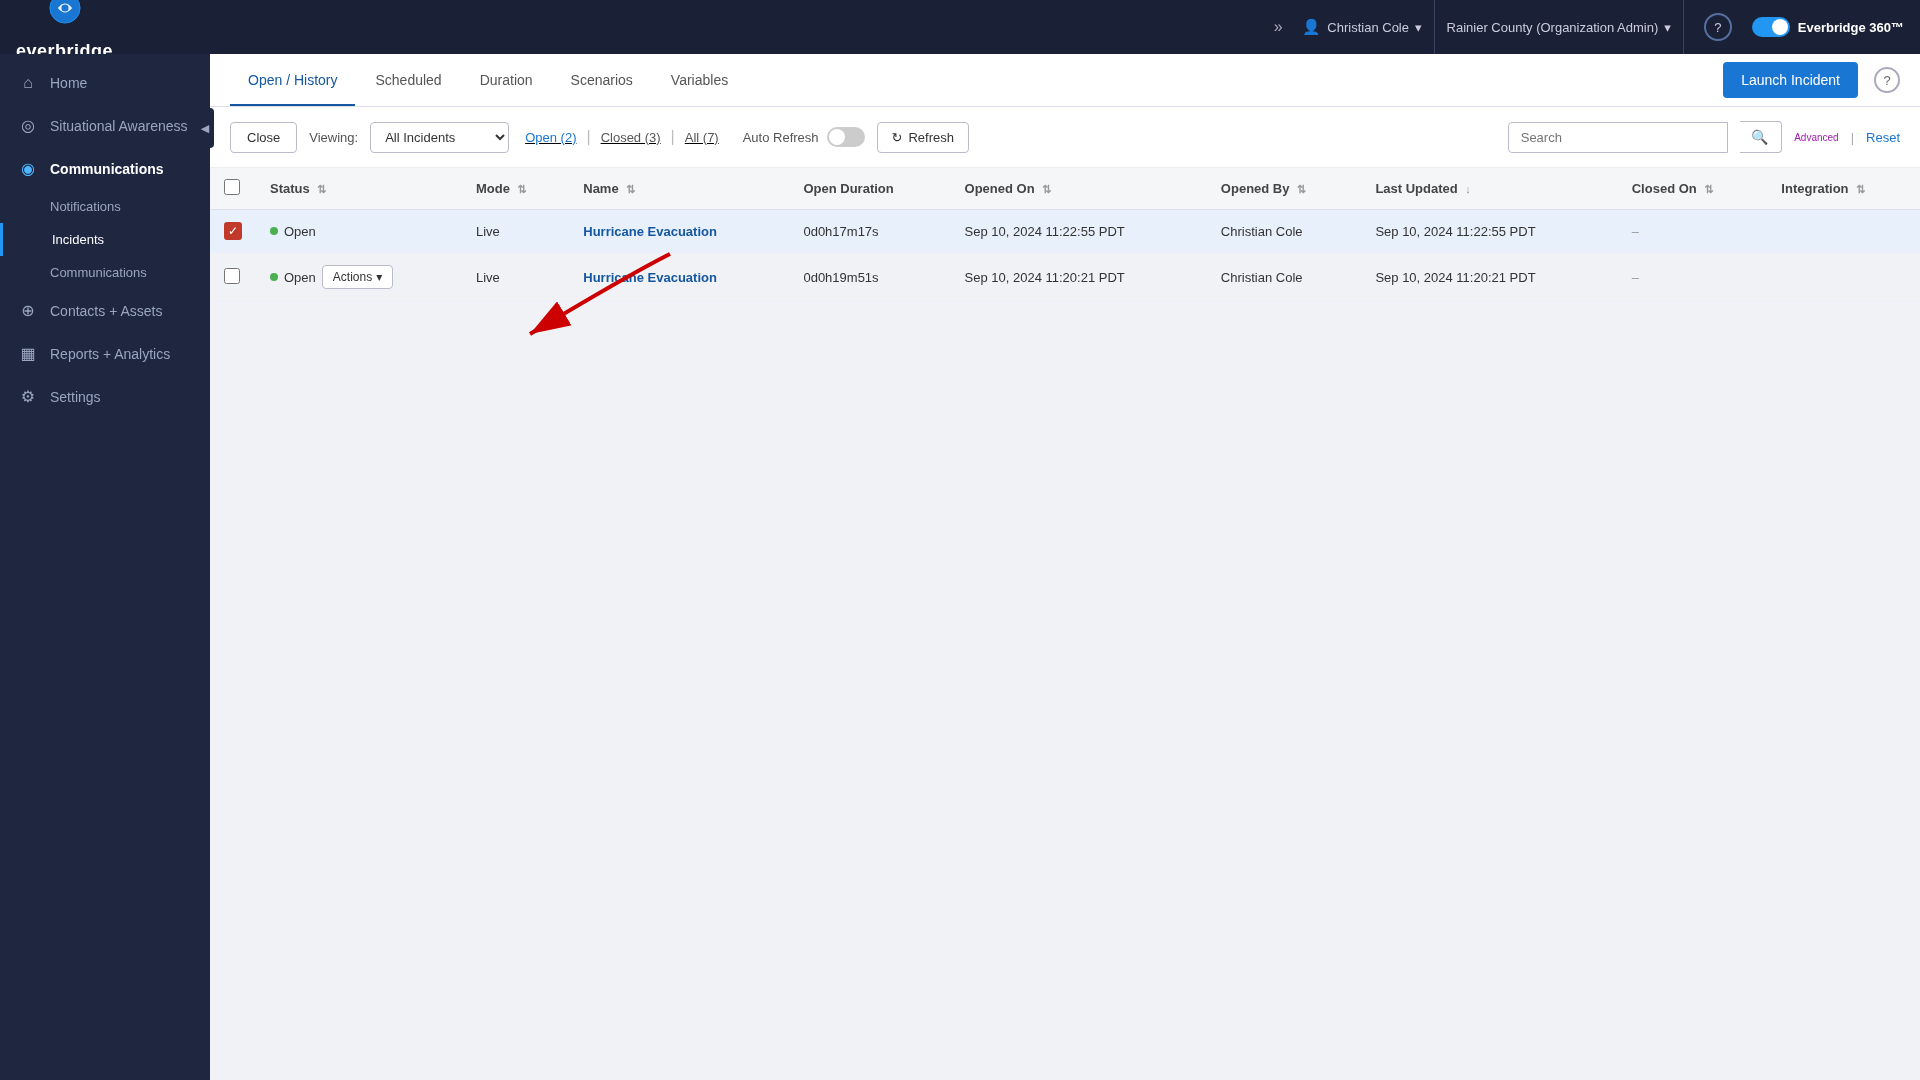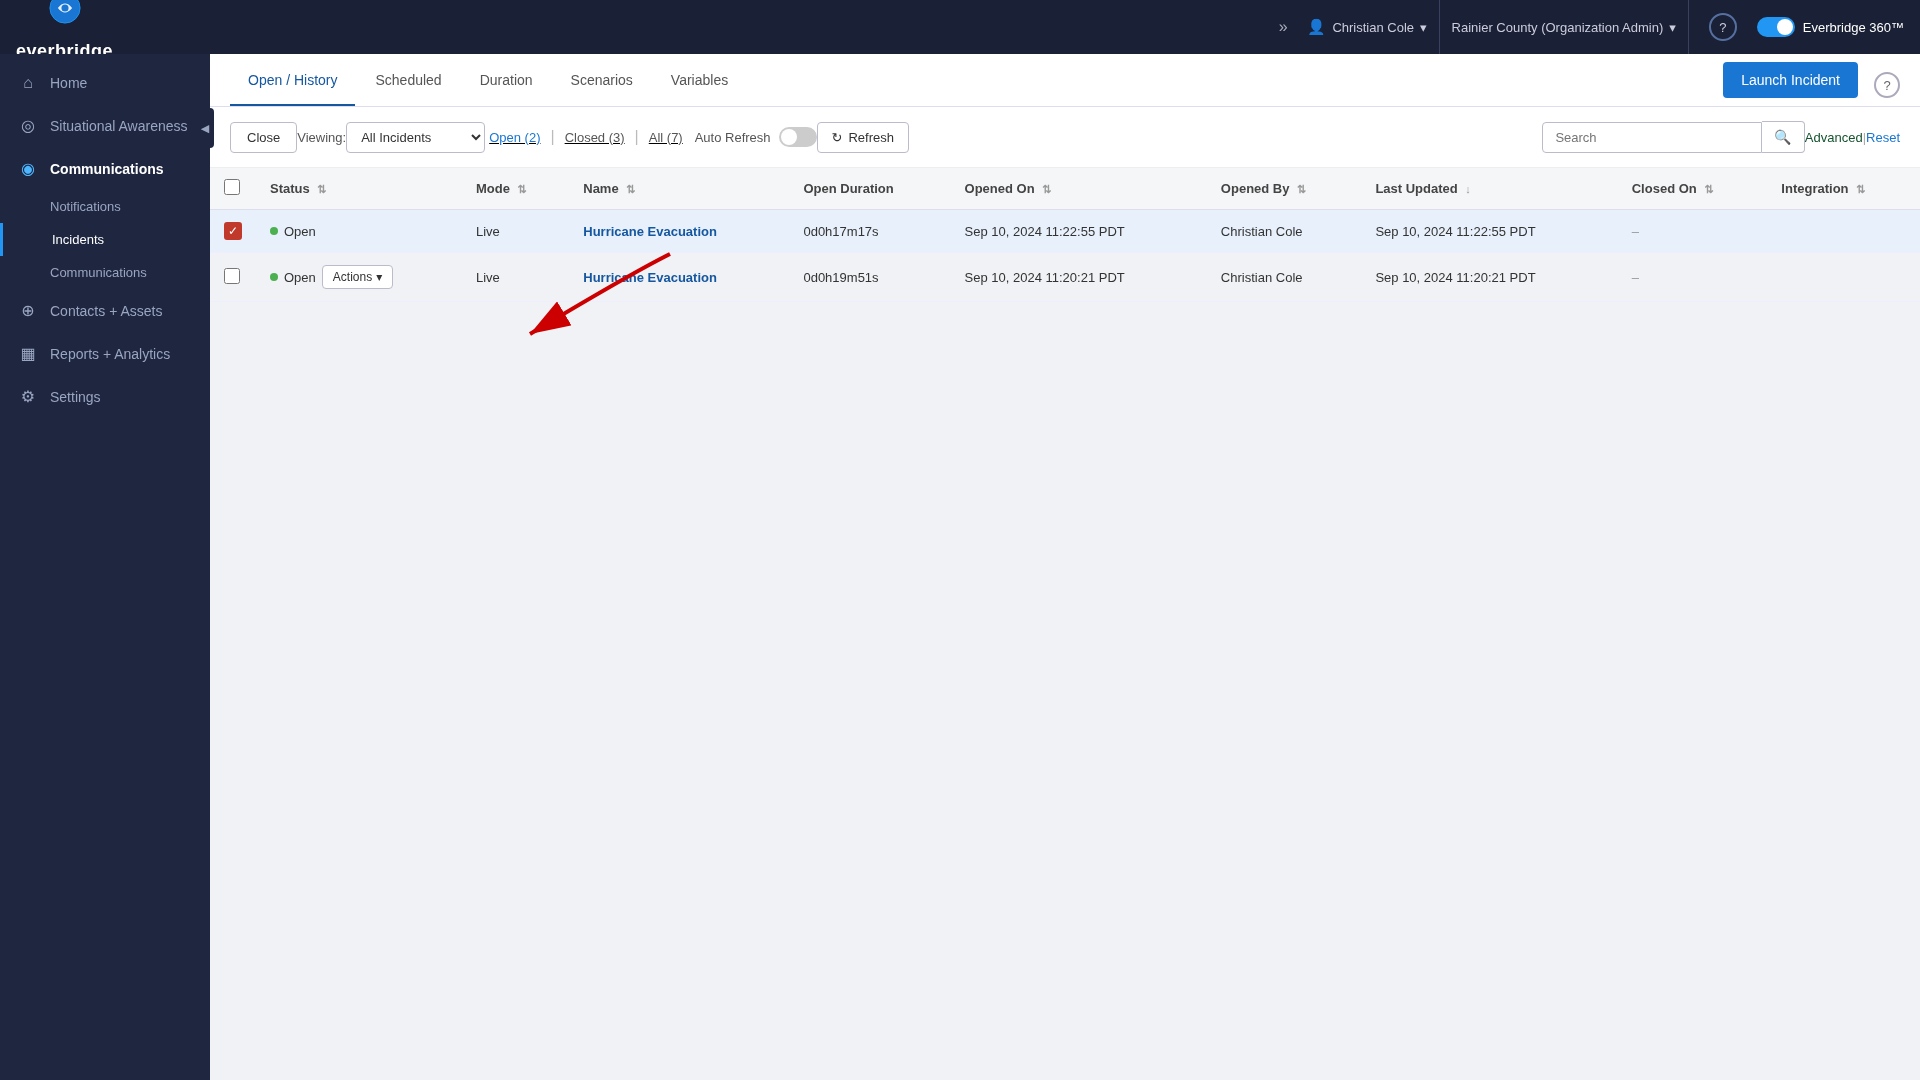--- a/index.html
+++ b/index.html
@@ -177,27 +177,28 @@
       margin-right: 8px;
     }
     .help-circle {
       width: 26px; height: 26px;
       border-radius: 50%;
       border: 2px solid #aab;
       display: flex; align-items: center; justify-content: center;
       color: #666; font-size: 13px; cursor: pointer;
     }
     .tab-actions {
-      display: flex; align-items: flex-end; gap: 8px;
+      display: flex; align-items: center; gap: 8px;
     }
 
     
     .toolbar {
       display: flex;
       align-items: center;
+      gap: 12px;
       padding: 14px 20px;
       border-bottom: 1px solid #eee;
       background: white;
     }
     .close-btn {
       border: 1px solid #bbc;
       background: white;
       padding: 7px 16px;
       border-radius: 4px;
       font-size: 13px;
@@ -275,21 +276,21 @@
     .search-btn {
       border: 1px solid #bbc;
       border-left: none;
       background: white;
       padding: 7px 12px;
       border-radius: 0 4px 4px 0;
       cursor: pointer;
       color: #555;
       font-size: 14px;
     }
-    .advanced-link { color: #14532d; font-size: 13px; cursor: pointer; }
+    .advanced-link { color: #a21caf; font-size: 10px; cursor: pointer; }
     .reset-link { color: #1976D2; font-size: 13px; cursor: pointer; }
 
     
     .table-container {
       flex: 1;
       overflow-y: auto;
     }
     table {
       width: 100%;
       border-collapse: collapse;
@@ -407,21 +408,21 @@
   </div>
   <div class="nav-org">
     <span>Rainier County (Organization Admin)</span>
     <span>▾</span>
   </div>
   <div class="nav-help">
     <span>?</span>
   </div>
   <div class="nav-360">
     <div class="toggle-on"></div>
-    <span style="color:white;font-size:13px;font-weight:400;">Everbridge 360™</span>
+    <span style="color:white;font-size:13px;font-weight:700;">Everbridge 360™</span>
   </div>
 </div>
 
 <div class="main-layout">
 
   <div class="sidebar" style="position:relative;">
     <div class="sidebar-collapse">◀</div>
 
     <div class="sidebar-item">
       <span class="sidebar-icon">⌂</span>

